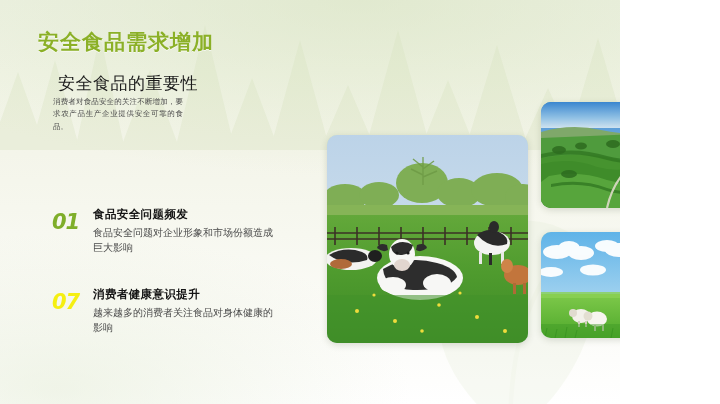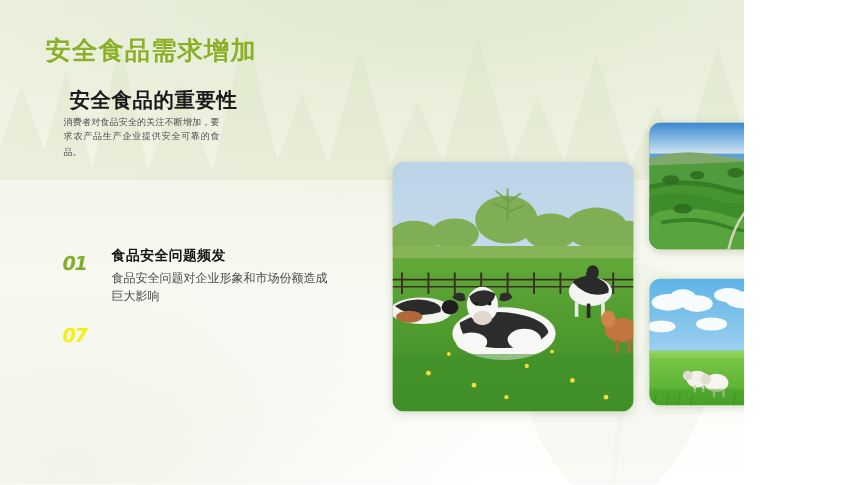--- a/index.html
+++ b/index.html
@@ -31,34 +31,34 @@
   }
 
   .slide-title{
     position:absolute;left:38px;top:28px;
     font-size:21px;font-weight:bold;letter-spacing:1px;
     color:#8bb027;
     text-shadow:0 1px 0 rgba(255,255,255,.6);
   }
   .section-title{
     position:absolute;left:58px;top:72px;
-    font-size:17px;font-weight:bold;letter-spacing:.5px;
+    font-size:17px;font-weight:normal;letter-spacing:.5px;
     color:#1b1b1b;
   }
   .intro{
     position:absolute;left:53px;top:96px;width:130px;
     font-size:7.5px;line-height:1.65;color:#4d4d4d;
     text-align:justify;
   }
 
   .points{position:absolute;left:46px;top:178px;width:250px;}
   .point{position:relative;min-height:50px;margin-bottom:10px;}
   .point-num{
     position:absolute;left:6px;top:2px;
-    font-size:16px;font-style:italic;font-weight:bold;
+    font-size:21px;font-style:italic;font-weight:bold;
     letter-spacing:-1px;
     font-family:"DejaVu Sans",sans-serif;
   }
   .point-body{margin-left:47px;}
   .point-head{
     font-size:11.5px;font-weight:bold;color:#141414;letter-spacing:.4px;
     line-height:1.2;
     margin-top:30px;
   }
   .point-desc{
@@ -121,20 +121,24 @@
     <div class="point">
       <div class="point-num" style="color:#7fae2a">01</div>
       <div class="point-body">
         <div class="point-head">食品安全问题频发</div>
         <div class="point-desc">食品安全问题对企业形象和市场份额造成巨大影响</div>
       </div>
     </div>
 
     <div class="point">
       <div class="point-num" style="color:#f5ef12">07</div>
+      <div class="point-body">
+        <div class="point-head">消费者健康意识提升</div>
+        <div class="point-desc">越来越多的消费者关注食品对身体健康的影响</div>
+      </div>
     </div>
 
 
   </div>
 
   <div class="photo" id="photo-cows">
     <svg viewBox="0 0 201 208" preserveAspectRatio="xMidYMid slice">
       <defs>
         <linearGradient id="skyC" x1="0" y1="0" x2="0" y2="1">
           <stop offset="0%" stop-color="#bcd3e8"></stop>

